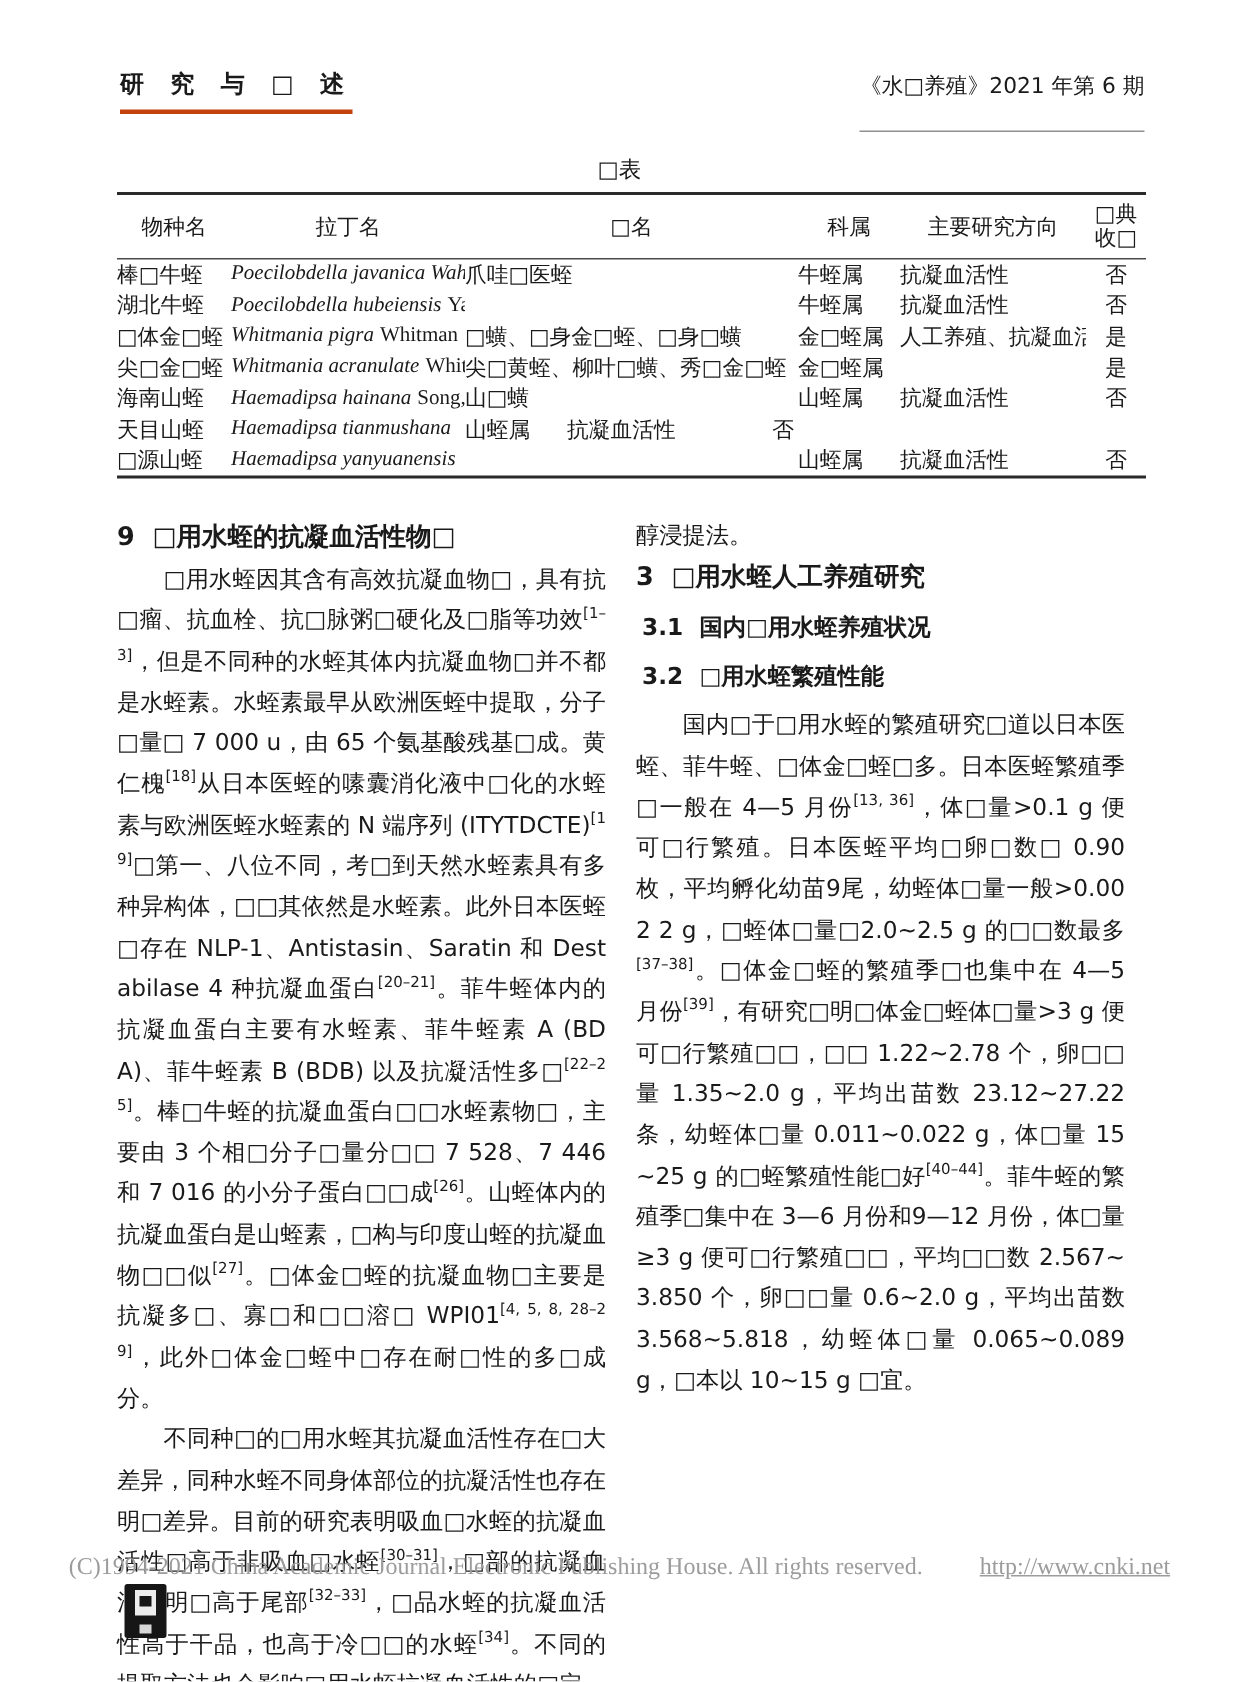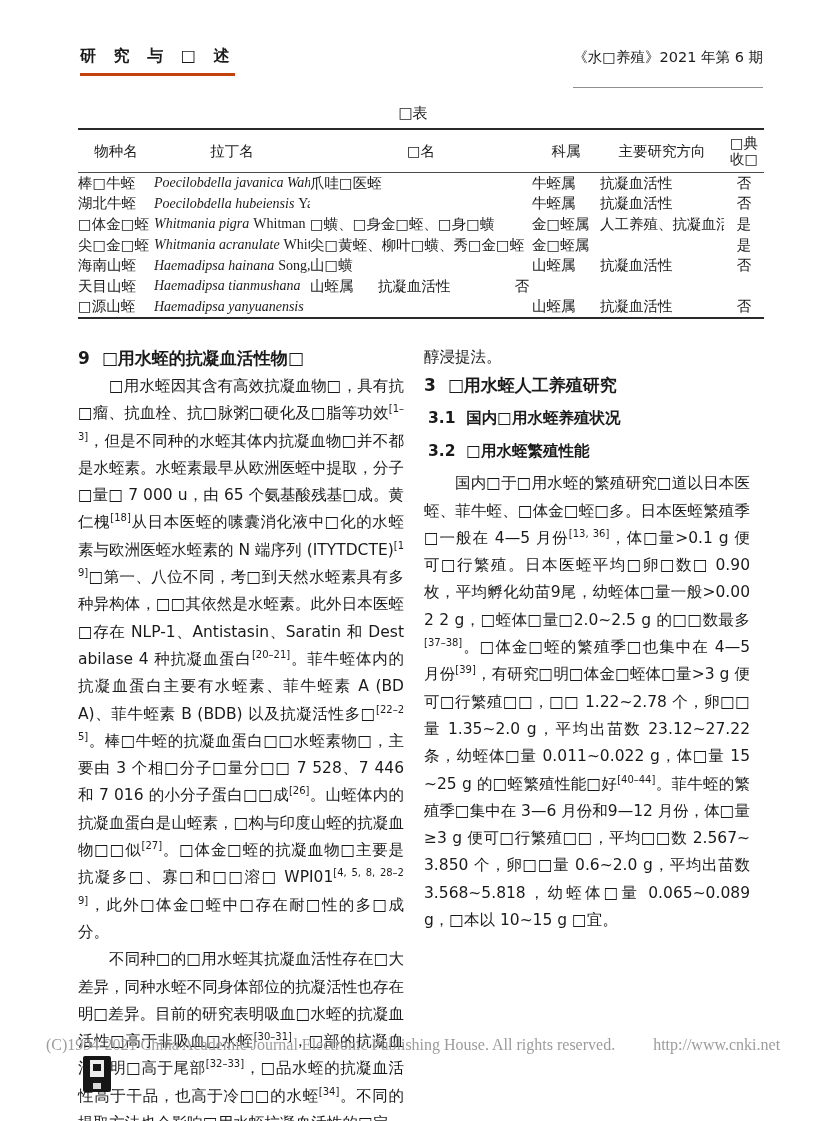--- a/index.html
+++ b/index.html
@@ -56,21 +56,21 @@
     text-align:justify; word-break:break-all;
   }
   p.indent { text-indent:2em; }
   sup { font-size:10px; line-height:0; }
   
   .footer {
     position:absolute; top:1036px; left:0; width:100%;
     text-align:center; font-family:"Liberation Serif", serif;
     font-size:16px; color:#9c9c9c; white-space:pre;
   }
-  .footer .url { margin-left:38px; }
+  .footer .url { margin-left:38px;text-decoration:underline; }
   .cnki-logo {
     position:absolute; left:83px; top:1056px; width:28px; height:36px;
     background:#161616; border-radius:2px;
   }
   .cnki-logo .inner {
     position:absolute; left:7px; top:4px; width:14px; height:17px;
     background:#ececec;
   }
   .cnki-logo .mark {
     position:absolute; left:10px; top:8px; width:8px; height:7px;

